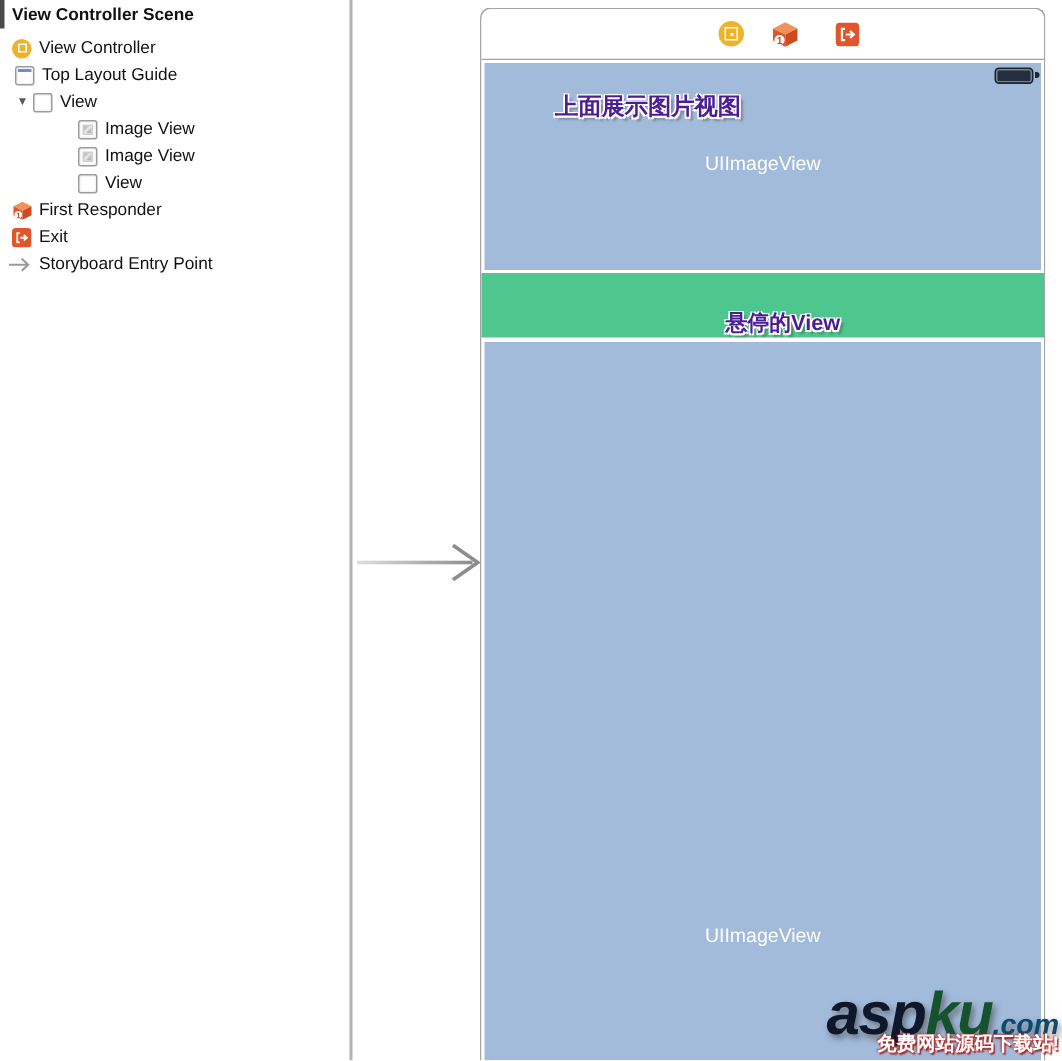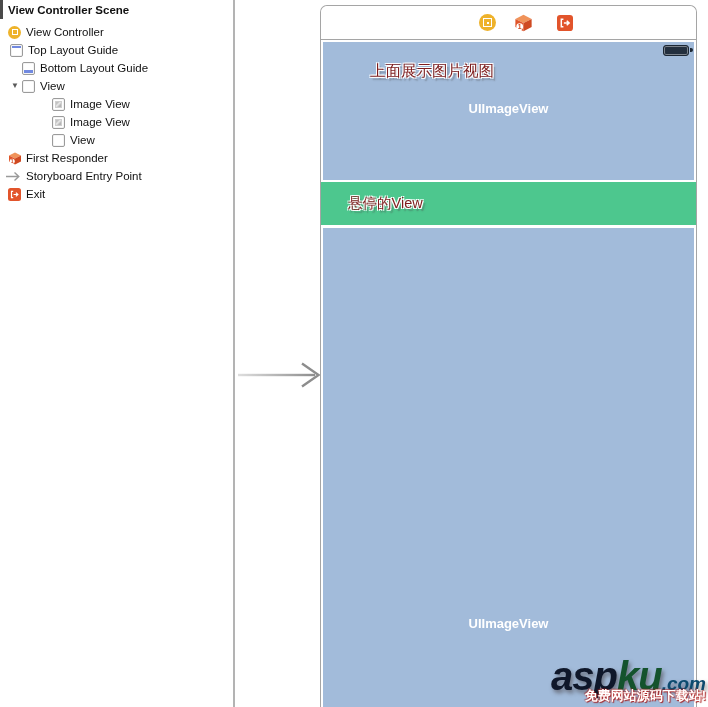--- a/index.html
+++ b/index.html
@@ -42,26 +42,26 @@
   .canvas-body { position:relative; height:667px; background:#fff; }
   .view-top   { position:absolute; left:2px; right:2px; top:2px; height:138px; background:#a2bbda; }
   .view-hover { position:absolute; left:0; right:0; top:142px; height:43px; background:#4dc78e; }
   .view-bottom{ position:absolute; left:2px; right:2px; top:188px; bottom:0; background:#a2bbda; }
 
   .battery { position:absolute; top:3px; right:5px; width:26px; height:11px; border:1.5px solid #1c2734;
              border-radius:3px; background:#232f3e; box-shadow:inset 0 0 0 1px rgba(255,255,255,0.4); }
   .battery::after { content:""; position:absolute; right:-4.5px; top:1.5px; width:2.5px; height:4.5px;
              background:#1c2734; border-radius:0 2px 2px 0; }
 
-  .ann { font-weight:normal; color:#7f1d1d; white-space:nowrap;
+  .ann { font-weight:bold; color:#4c1d95; white-space:nowrap;
          text-shadow:-1px -1px 0 #fff,1px -1px 0 #fff,-1px 1px 0 #fff,1px 1px 0 #fff,2.5px 2.5px 1.5px rgba(70,70,70,0.45); }
   .ann-top    { position:absolute; left:47px; top:19px; font-size:15.5px; }
-  .ann-hover  { position:absolute; left:0; right:0; top:12px; font-size:14.5px; padding-left:27px; }
+  .ann-hover  { position:absolute; left:0; right:0; top:24px; font-size:14.5px; text-align:center; padding-left:27px; }
   .ann-bottom { position:absolute; left:0; right:0; top:138px; font-size:15px; text-align:center; padding-left:56px; }
-  .uilabel { position:absolute; left:0; right:0; text-align:center; color:#fff; font-weight:bold; font-size:13px; }
+  .uilabel { position:absolute; left:0; right:0; text-align:center; color:#fff; font-weight:normal; font-size:13px; }
   .uilabel-top { top:59px; }
   .uilabel-bottom { top:388px; }
 
   
   .watermark { position:absolute; right:-10px; bottom:5px; text-align:right; line-height:1; }
   .wm-line1 { font-style:italic; font-weight:bold; font-size:40px; letter-spacing:-1px;
               text-shadow:2px 3px 4px rgba(60,50,50,0.55); white-space:nowrap; }
   .wm-red { color:#0f172a; }
   .wm-white { color:#14532d; }
   .wm-com { color:#0c4a6e; font-size:19px; letter-spacing:0; }
@@ -84,24 +84,20 @@
             <span class="sq"></span>
           </span>
         <span class="lbl">View Controller</span>
       </div>
 
       <div class="row" style="padding-left:10px">
         <span class="ic ic-sq ic-guide-top"></span>
         <span class="lbl">Top Layout Guide</span>
       </div>
 
-      <div class="row" style="padding-left:22px">
-        <span class="ic ic-sq ic-guide-bottom"></span>
-        <span class="lbl">Bottom Layout Guide</span>
-      </div>
 
       <div class="row" style="padding-left:8px">
         <span class="tri"></span>
         <span class="ic ic-sq"></span>
         <span class="lbl">View</span>
       </div>
 
 
       <div class="row" style="padding-left:52px">
         <span class="ic ic-sq ic-img"></span>
@@ -124,38 +120,38 @@
             <polygon points="7,0.5 13,3.5 7,6.5 1,3.5" fill="#f0935a"></polygon>
             <polygon points="1,3.5 7,6.5 7,12.5 1,9.5" fill="#e0552a"></polygon>
             <polygon points="13,3.5 7,6.5 7,12.5 13,9.5" fill="#cf4a22"></polygon>
             <circle cx="4.2" cy="9.2" r="2.5" fill="#fff"></circle>
             <text x="4.2" y="11" font-size="5" fill="#d2491f" text-anchor="middle" font-weight="bold" font-family="Liberation Sans,sans-serif">1</text>
           </svg>
         </span>
         <span class="lbl">First Responder</span>
       </div>
 
-      <div class="row" style="padding-left:5px">
-        <span class="ic" style="width:16px">
-          <svg width="16" height="13" viewBox="0 0 16 13">
-            <path d="M1 6.5 H13 M9.5 2.5 L13.8 6.5 L9.5 10.5" stroke="#9a9a9a" stroke-width="1.4" fill="none"></path>
-          </svg>
-        </span>
-        <span class="lbl">Storyboard Entry Point</span>
-      </div>
-
       <div class="row" style="padding-left:8px">
         <span class="ic">
           <svg width="13" height="13" viewBox="0 0 13 13">
             <rect width="13" height="13" rx="2.5" fill="#e2542b"></rect>
             <path d="M5.2 3.4 H3.5 V9.6 H5.2" stroke="#fff" stroke-width="1.2" fill="none"></path>
             <path d="M5.6 6.5 H9.7 M7.9 4.6 L9.9 6.5 L7.9 8.4" stroke="#fff" stroke-width="1.2" fill="none"></path>
           </svg>
         </span>
         <span class="lbl">Exit</span>
+      </div>
+
+      <div class="row" style="padding-left:5px">
+        <span class="ic" style="width:16px">
+          <svg width="16" height="13" viewBox="0 0 16 13">
+            <path d="M1 6.5 H13 M9.5 2.5 L13.8 6.5 L9.5 10.5" stroke="#9a9a9a" stroke-width="1.4" fill="none"></path>
+          </svg>
+        </span>
+        <span class="lbl">Storyboard Entry Point</span>
       </div>
 
     </div>
   </div>
 
   <div class="divider"></div>
 
   <div class="entry-arrow-big">
     <svg width="84" height="30" viewBox="0 0 84 30">
       <defs>

